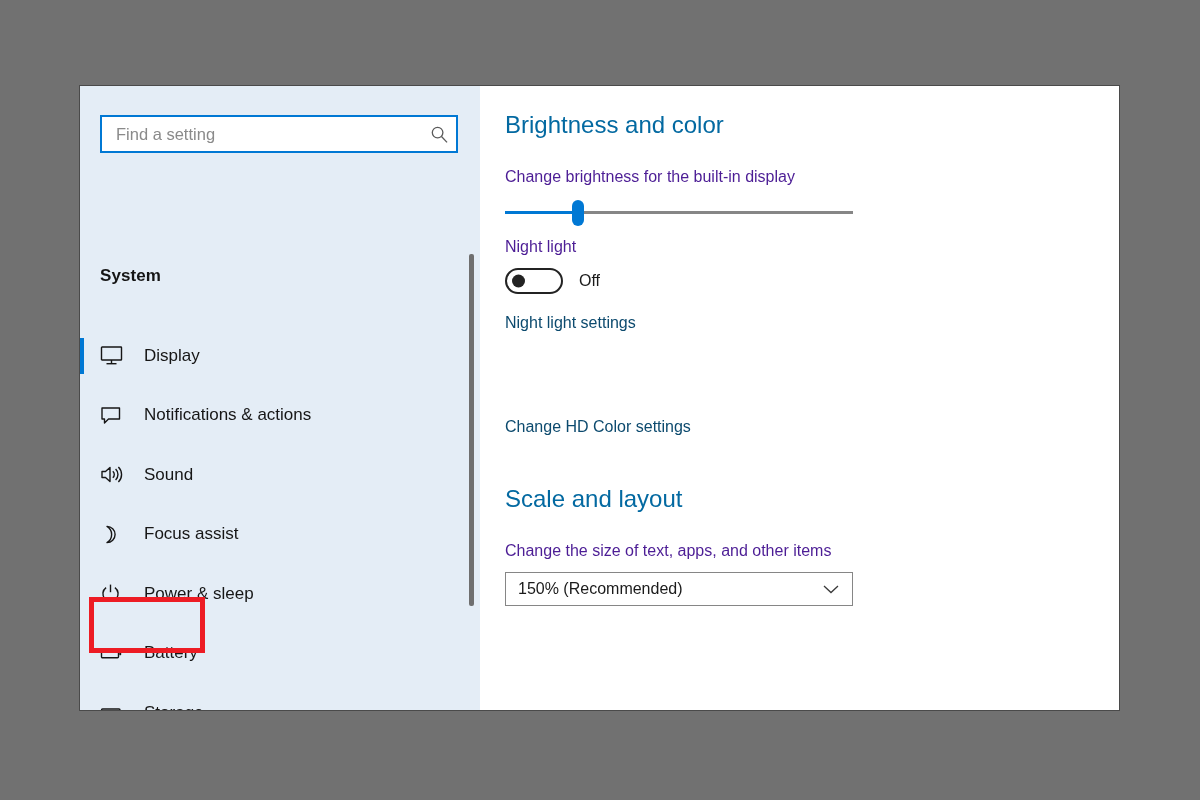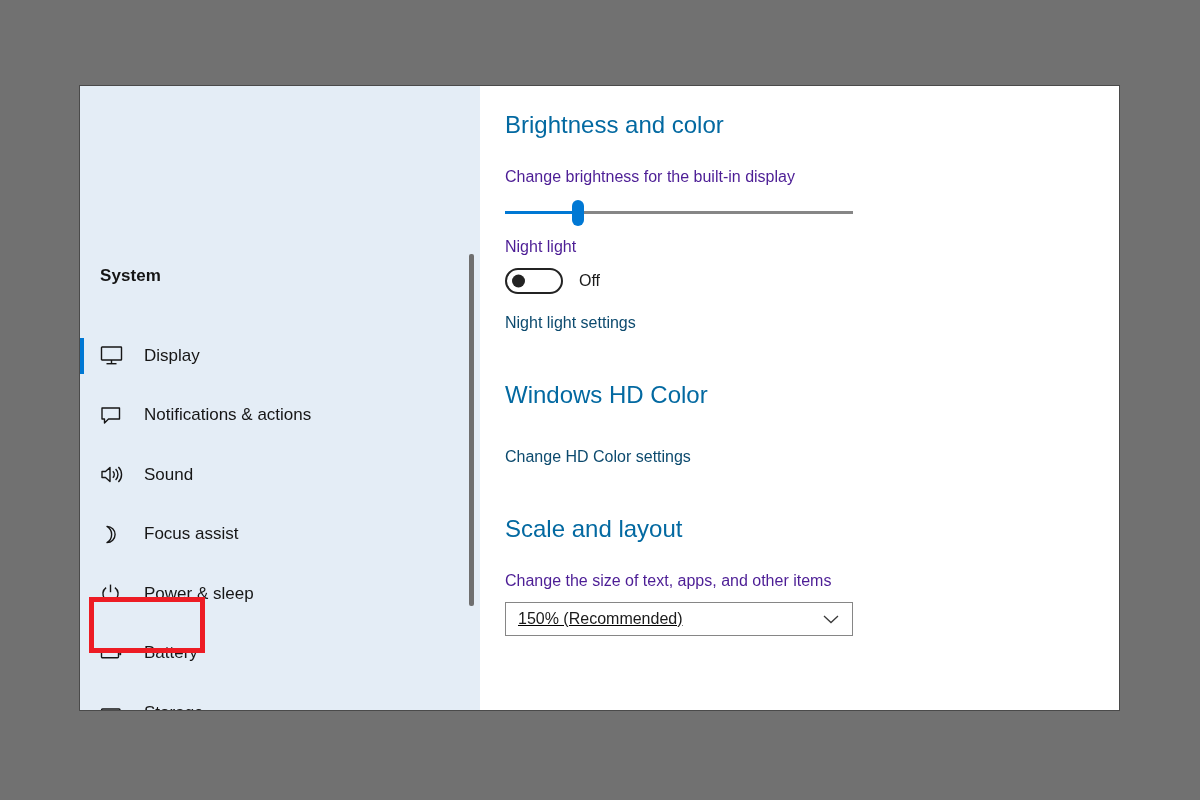--- a/index.html
+++ b/index.html
@@ -240,21 +240,20 @@
     position: relative;
     width: 348px;
     height: 34px;
     border: 1px solid #868686;
     background: #ffffff;
     display: flex;
     align-items: center;
     padding: 0 12px;
     margin-top: 10px;
     cursor: pointer;
-    text-decoration: underline;
   }
   .dropdown-value {
     flex: 1 1 auto;
     font-size: 16px;
     color: #1b1b1b;
   }
   .dropdown-chevron {
     flex: 0 0 auto;
     color: #3a3a3a;
     display: flex; align-items: center;
@@ -266,20 +265,29 @@
   .sp-46 { height: 46px; }
 </style>
 </head>
 <body>
 
 <div id="root">
   <div class="settings-window">
 
     <div class="sidebar">
 
+      <div class="search-wrap">
+        <input class="search-input" type="text" placeholder="Find a setting" style="">
+        <span class="search-icon">
+          <svg width="19" height="19" viewBox="0 0 19 19" fill="none" stroke="currentColor" stroke-width="1.3">
+            <circle cx="7.6" cy="7.6" r="5.3"></circle>
+            <line x1="11.5" y1="11.5" x2="17" y2="17.4"></line>
+          </svg>
+        </span>
+      </div>
 
       <div class="group-header">System</div>
 
       <div class="side-scrollbar"></div>
 
       <div class="nav-list">
 
         <div class="nav-item selected">
           <span class="sel-bar"></span>
           <span class="nav-icon">
@@ -391,21 +399,20 @@
           <span class="toggle-state">Off</span>
         </div>
 
         <div class="sp-18"></div>
 
         <a class="link">Night light settings</a>
 
         <div class="sp-46"></div>
 
         
-        <div class="section-title">Windows HD Color</div>
 
         <div class="sp-26"></div>
 
 
         <div class="sp-10"></div>
 
         <a class="link">Change HD Color settings</a>
 
         <div class="sp-46"></div>
 

